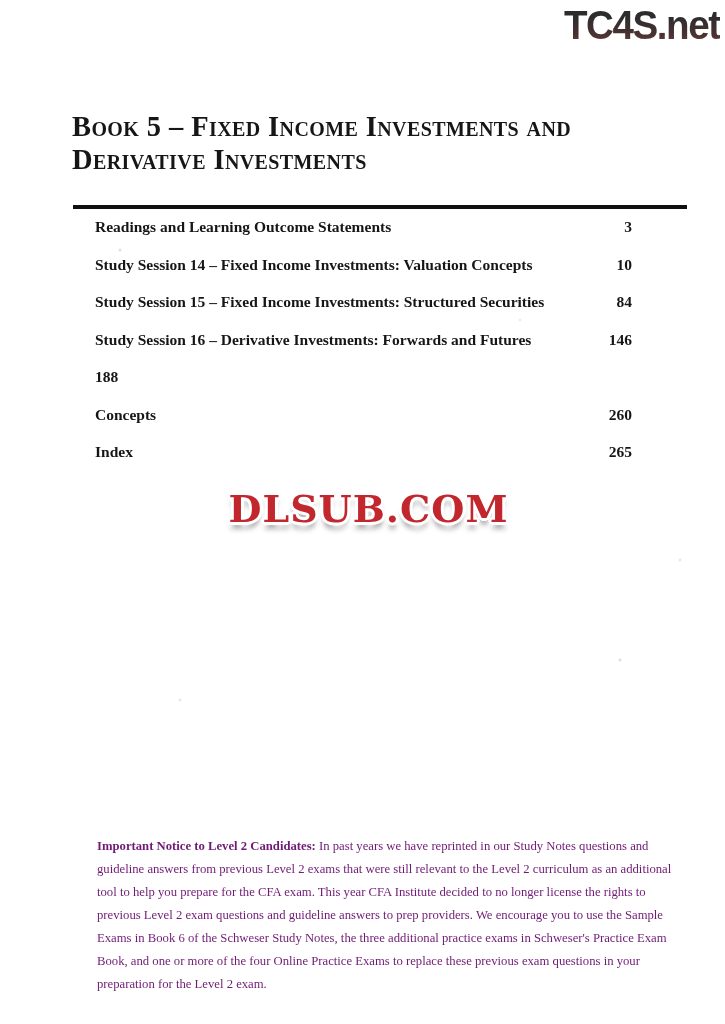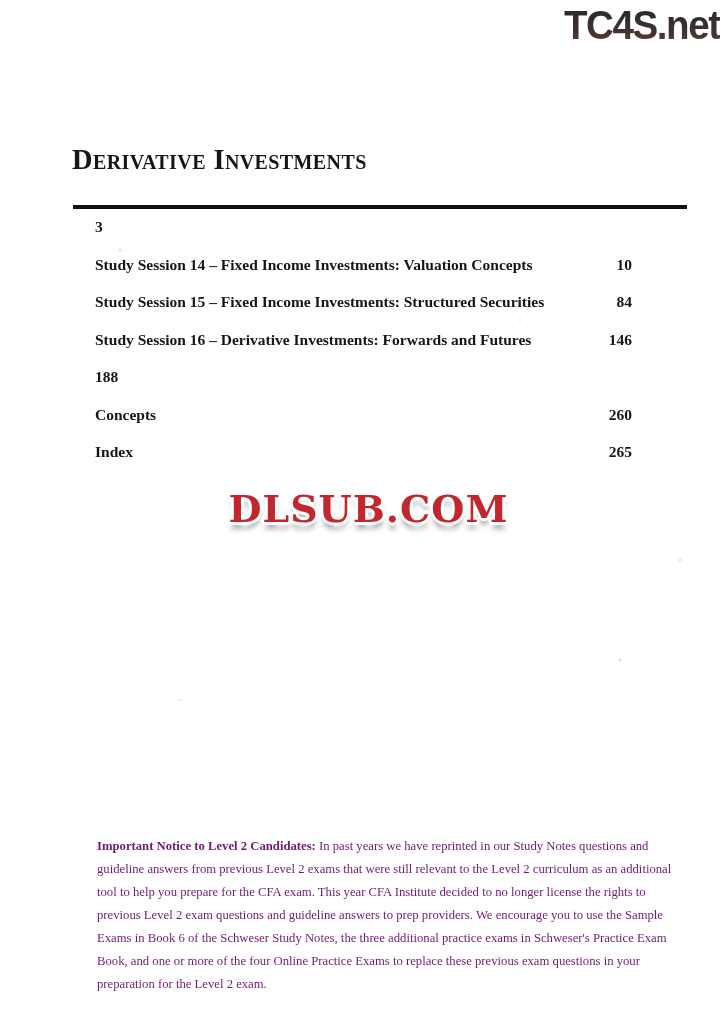--- a/index.html
+++ b/index.html
@@ -83,27 +83,28 @@
       0 5px 5px rgba(60,40,35,.4);
   }
 </style>
 </head>
 <body>
 
 <div class="page-noise"></div>
 
 <div class="wm-top">TC4S.net</div>
 
-<h1 class="book-title"><br>
+<h1 class="book-title"><span>Book 5 – Fixed Income Investments and</span><br>
 <span>Derivative Investments</span></h1>
 
 <div class="rule"></div>
 
 <div class="toc">
   <div class="toc-row">
+    <span class="toc-label">Readings and Learning Outcome Statements</span>
     <span class="toc-page">3</span>
   </div>
   <div class="toc-row">
     <span class="toc-label">Study Session 14 – Fixed Income Investments: Valuation Concepts</span>
     <span class="toc-page">10</span>
   </div>
   <div class="toc-row">
     <span class="toc-label">Study Session 15 – Fixed Income Investments: Structured Securities</span>
     <span class="toc-page">84</span>
   </div>

